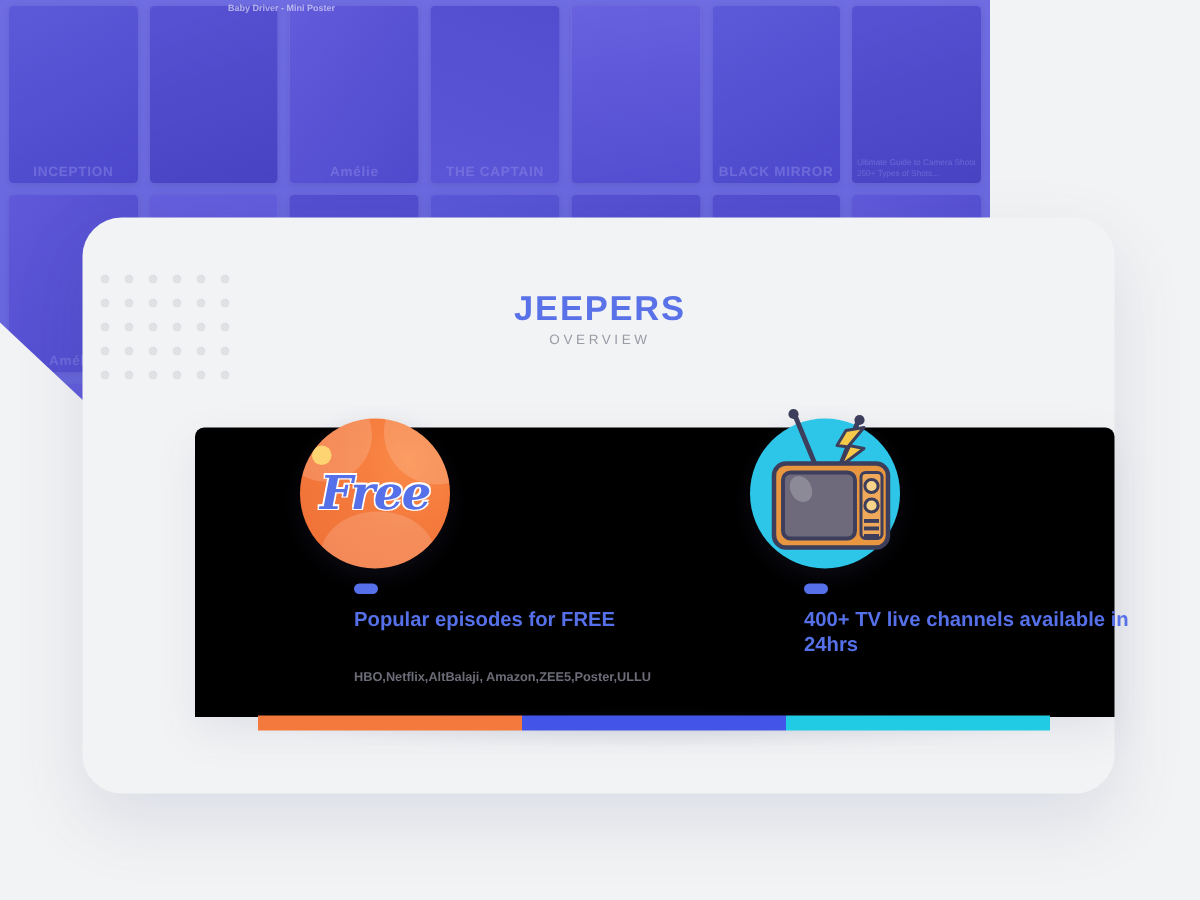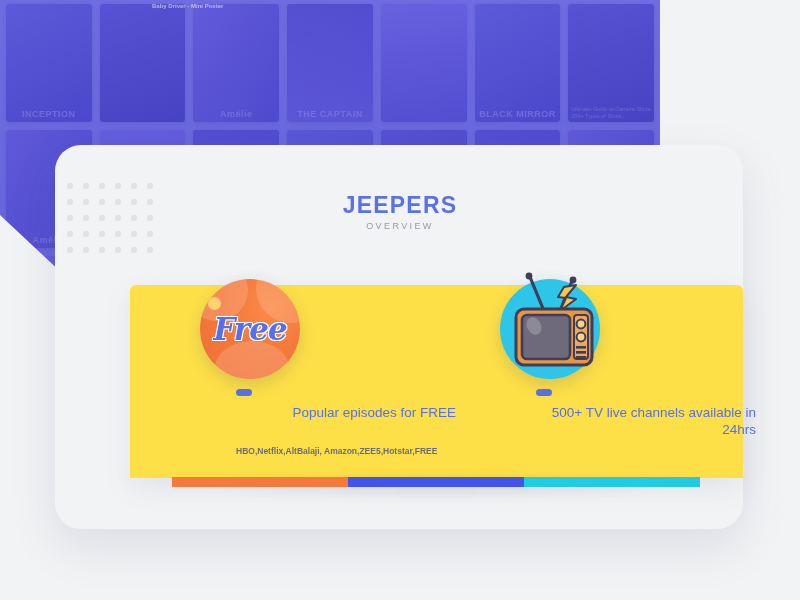--- a/index.html
+++ b/index.html
@@ -74,37 +74,37 @@
     position:absolute;left:0;top:192px;width:800px;text-align:center;
     font-size:23px;font-weight:bold;letter-spacing:1.2px;color:#5a72e8;
   }
   #feature-sub{
     position:absolute;left:0;top:221px;width:800px;text-align:center;
     font-size:9px;font-weight:normal;letter-spacing:2.4px;color:#9b9aa6;
   }
   
   #content-card{
     position:absolute;left:130px;top:285px;width:613px;height:193px;
-    background:#fde047;border-radius:6px 6px 0 0;
+    background:#000000;border-radius:6px 6px 0 0;
     box-shadow:0 10px 28px rgba(90,100,150,.10);
   }
   .feature-col{position:absolute;top:0;width:290px;height:193px;}
   #col-left{left:48px;}
   #col-right{left:348px;}
   .icon-circle{
     position:absolute;left:22px;top:-6px;width:100px;height:100px;border-radius:50%;
     box-shadow:0 6px 16px rgba(60,60,110,.18);
   }
   .pill{
     position:absolute;left:58px;top:104px;width:16px;height:7px;border-radius:4px;
     background:#5570e8;
   }
   .f-title{
     position:absolute;left:58px;top:119px;width:220px;
-    font-size:13.5px;font-weight:normal;line-height:1.28;color:#5570e8;text-align:right;
+    font-size:13.5px;font-weight:bold;line-height:1.28;color:#5570e8;
   }
   .f-desc{
     position:absolute;left:58px;top:160px;width:230px;
     font-size:8.5px;line-height:1.6;color:#6c6c78;font-weight:bold;
   }
   
   #free-circle{
     background:radial-gradient(circle at 72% 28%,#fb8a47 0%,#f4793c 45%,#ef6f35 100%);
     overflow:hidden;
   }
@@ -265,21 +265,21 @@
   <div class="feature-col" id="col-left">
     <div class="icon-circle" id="free-circle">
       <span class="blob" style="left:-14px;top:-20px;width:62px;height:62px;"></span>
       <span class="blob" style="left:56px;top:-26px;width:70px;height:70px;"></span>
       <span class="blob" style="left:14px;top:62px;width:76px;height:58px;"></span>
       <span class="blob" style="left:8px;top:18px;width:13px;height:13px;background:rgba(255,225,120,.85);"></span>
       <div id="free-text">Free</div>
     </div>
     <div class="pill"></div>
     <div class="f-title">Popular episodes for FREE</div>
-    <div class="f-desc">HBO,Netflix,AltBalaji, Amazon,ZEE5,Hotstar,FREE</div>
+    <div class="f-desc">HBO,Netflix,AltBalaji, Amazon,ZEE5,Poster,ULLU</div>
   </div>
 
   <div class="feature-col" id="col-right">
     <div class="icon-circle" id="tv-circle">
       <svg width="104" height="118" viewBox="0 0 104 118" aria-hidden="true">
         <g stroke="#3d3d5c" stroke-width="3.2" stroke-linecap="round" fill="none">
           <line x1="42" y1="46" x2="28" y2="12"></line>
           <line x1="58" y1="46" x2="70" y2="16"></line>
         </g>
         <circle cx="27" cy="11" r="3.4" fill="#3d3d5c"></circle>
@@ -290,21 +290,21 @@
         <ellipse cx="32" cy="61" rx="7" ry="9" fill="rgba(255,255,255,.22)" transform="rotate(-28 32 61)"></ellipse>
         <rect x="72" y="50" width="14" height="44" rx="3" fill="#f0a95a" stroke="#3d3d5c" stroke-width="2"></rect>
         <circle cx="79" cy="59" r="4.4" fill="#f8d48a" stroke="#3d3d5c" stroke-width="2"></circle>
         <circle cx="79" cy="72" r="4.4" fill="#f8d48a" stroke="#3d3d5c" stroke-width="2"></circle>
         <rect x="74" y="81" width="10" height="2.6" fill="#3d3d5c"></rect>
         <rect x="74" y="86" width="10" height="2.6" fill="#3d3d5c"></rect>
         <rect x="74" y="91" width="10" height="2.6" fill="#3d3d5c"></rect>
       </svg>
     </div>
     <div class="pill"></div>
-    <div class="f-title">500+ TV live channels available in 24hrs</div>
+    <div class="f-title">400+ TV live channels available in 24hrs</div>
     <div class="f-desc"></div>
   </div>
 
 </div>
 
 <div id="card-shadow"></div>
 
 <div id="tri-bar">
   <span style="background:#f4793c"></span>
   <span style="background:#4355e8"></span>

